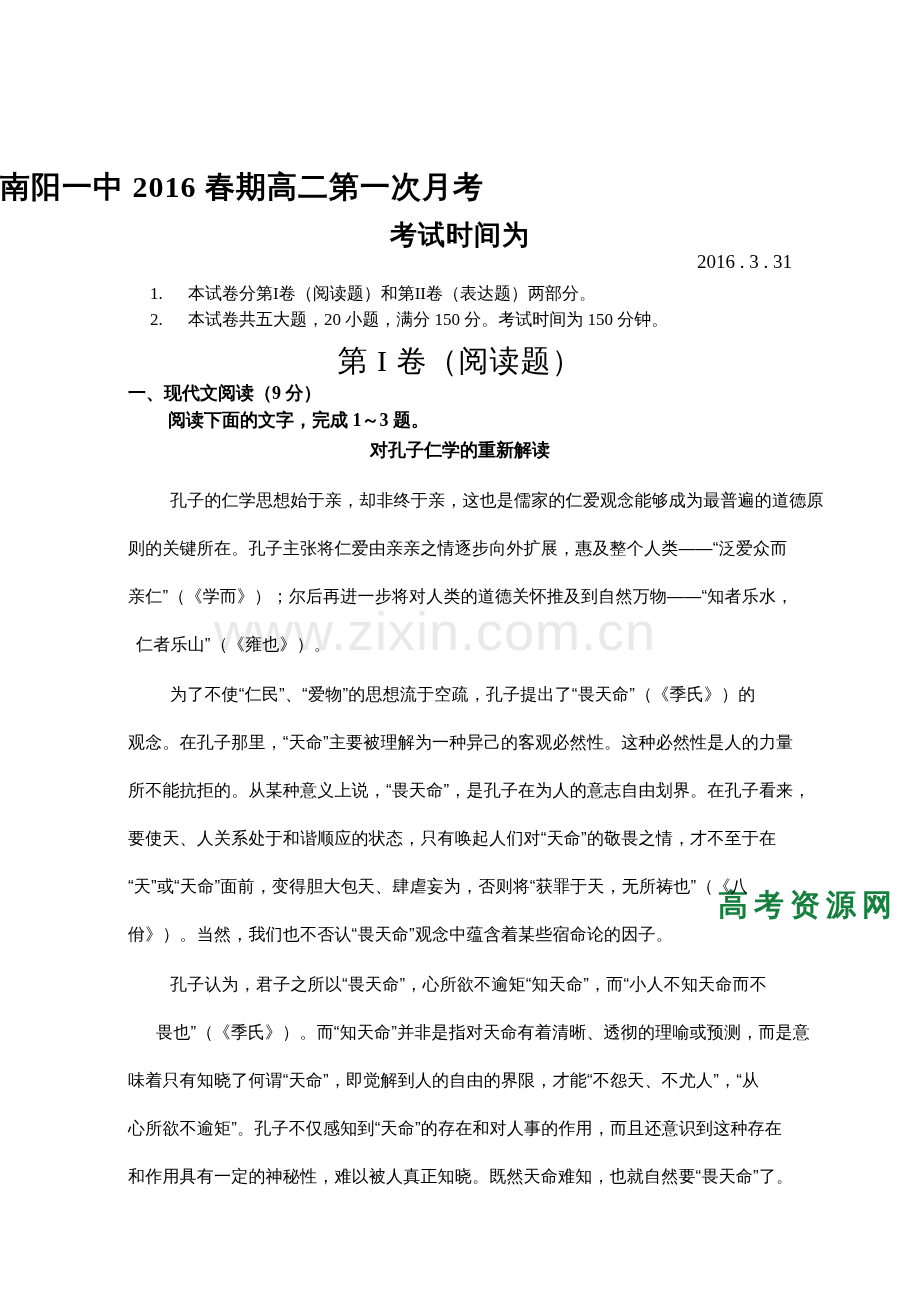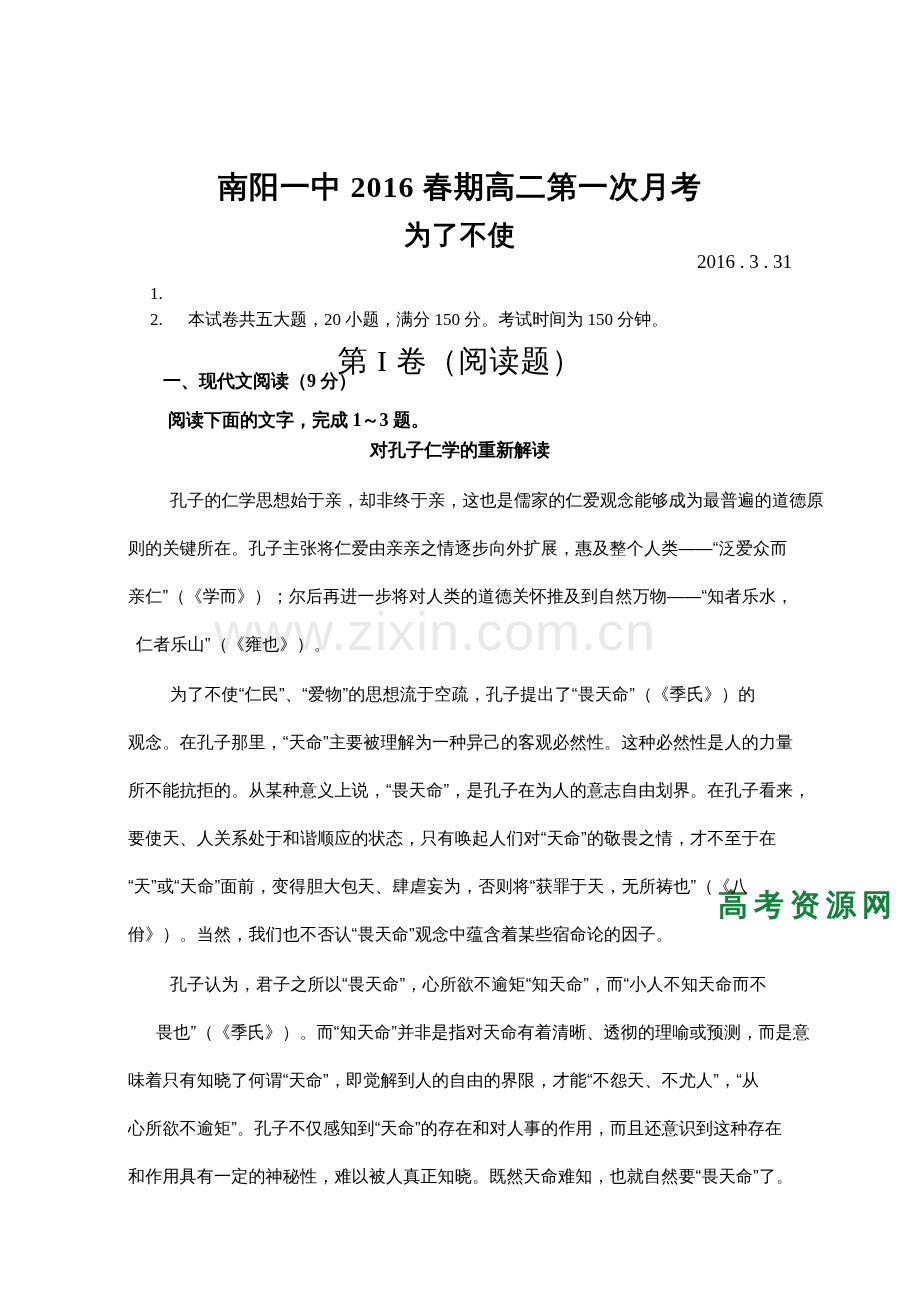--- a/index.html
+++ b/index.html
@@ -51,21 +51,21 @@
   .content {
     position: relative;
     z-index: 2;
   }
 
   .doc-title {
     position: absolute;
     left: 0;
     right: 0;
     top: 148px;
-    text-align: center;
+    text-align: left;
     font-size: 30px;
     line-height: 38px;
     letter-spacing: 1px;
     white-space: nowrap;
   }
   .doc-subtitle {
     position: absolute;
     left: 0;
     right: 0;
     top: 196px;
@@ -111,26 +111,25 @@
     text-align: center;
     font-size: 30px;
     line-height: 34px;
     letter-spacing: 1px;
     white-space: nowrap;
   }
 
   .section-heading {
     position: absolute;
     left: 128px;
-    top: 368px;
+    top: 380px;
     font-size: 18px;
     font-weight: bold;
     line-height: 26px;
     white-space: nowrap;
-    margin-left: 35px;
   }
   .section-instruction {
     position: absolute;
     left: 168px;
     top: 407px;
     font-size: 18px;
     font-weight: bold;
     line-height: 26px;
     white-space: nowrap;
   }
@@ -175,27 +174,28 @@
 
   <div class="wm-layer">
     <div class="wm-url" style="color: rgb(233, 233, 233);">www.zixin.com.cn</div>
     <div class="wm-cn" style="color: #15803d;">高考资源网</div>
   </div>
 
   <div class="content">
 
     <h1 class="doc-title">南阳一中 2016 春期高二第一次月考</h1>
 
-    <h2 class="doc-subtitle">为了不使</h2>
+    <h2 class="doc-subtitle">考试时间为</h2>
 
     <div class="exam-date">2016 . 3 . 31</div>
 
     <div class="instructions">
       <div class="instruction-row">
         <span class="instruction-num">1.</span>
+        <span>本试卷分第I卷（阅读题）和第II卷（表达题）两部分。</span>
       </div>
       <div class="instruction-row">
         <span class="instruction-num">2.</span>
         <span>本试卷共五大题，20 小题，满分 150 分。考试时间为 150 分钟。</span>
       </div>
     </div>
 
     <div class="volume-heading">第 I 卷（阅读题）</div>
 
     <div class="section-heading">一、现代文阅读（9 分）</div>

